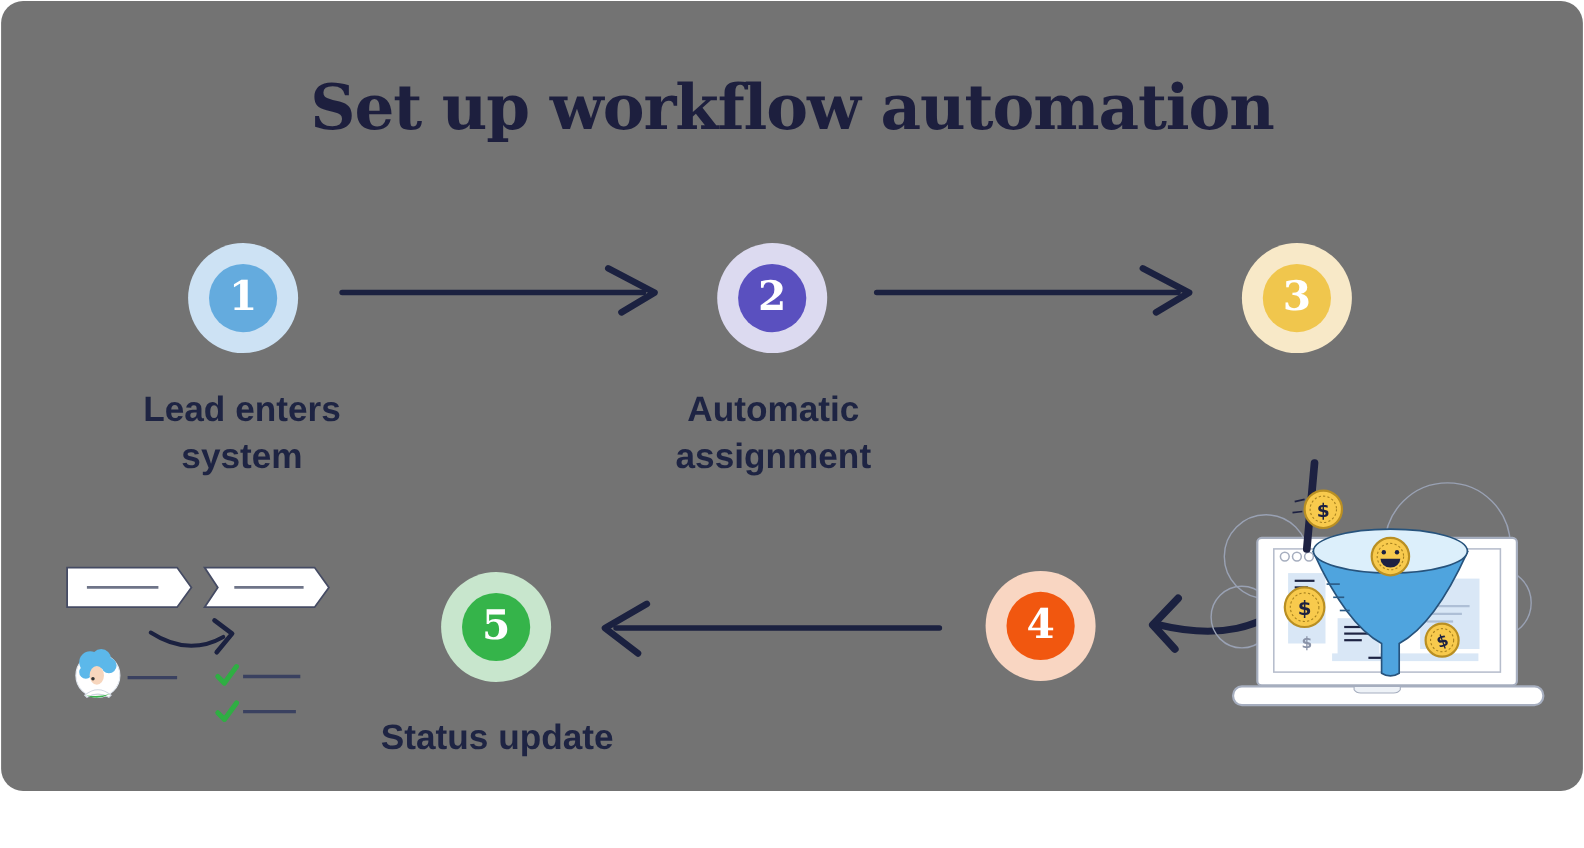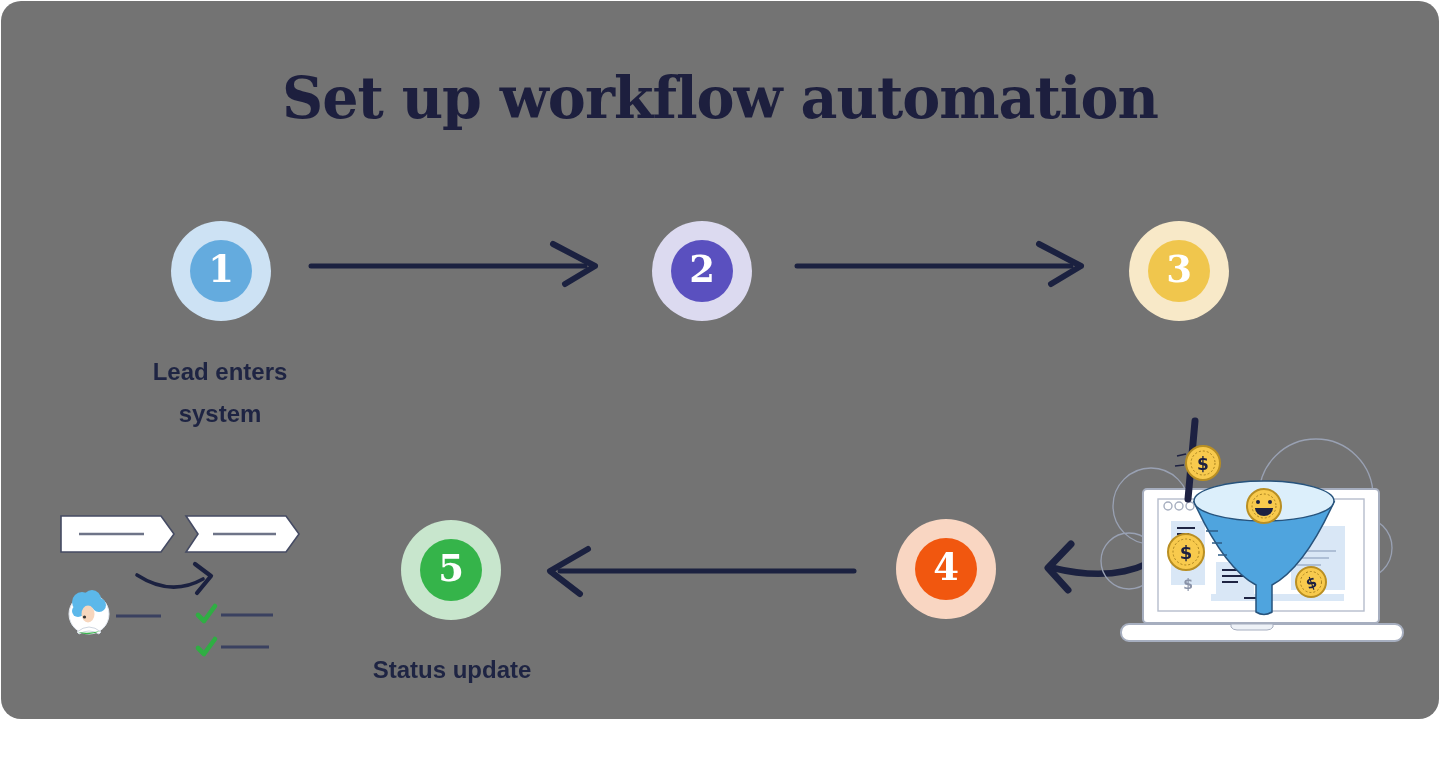--- a/index.html
+++ b/index.html
@@ -24,21 +24,21 @@
   .badge {
     width:62px; height:62px; border-radius:50%;
     display:flex; align-items:center; justify-content:center;
     color:#ffffff;
     font-family:"DejaVu Serif","Liberation Serif",serif;
     font-weight:700; font-size:37px; line-height:1;
     padding-bottom:4px; box-sizing:border-box;
   }
   .step-label {
     position:absolute; width:420px; transform:translateX(-50%);
-    text-align:center; font-weight:700; font-size:24px; line-height:42px;
+    text-align:center; font-weight:700; font-size:32px; line-height:42px;
     color:#1e2443; white-space:pre-line;
   }
   #s1 { left:170px; top:220px; }   #l1 { left:219px; top:350px; }
   #s2 { left:651px; top:220px; }   #l2 { left:702px; top:350px; }
   #s3 { left:1128px; top:220px; }  #l3 { left:1180px; top:351px; }
   #s4 { left:895px; top:518px; }   #l4 { left:946px; top:655px; }
   #s5 { left:400px; top:519px; }   #l5 { left:451px; top:648px; }
   .arrow, .illus { position:absolute; }
   #arrow-1 { left:300px; top:238px; }
   #arrow-2 { left:788px; top:238px; }
@@ -76,20 +76,22 @@
     </div>
   </div>
   <div class="step" id="s5" style="background-color: rgb(200, 230, 205);">
     <div class="badge" style="background-color: rgb(53, 180, 74);">
       <span>5</span>
     </div>
   </div>
 
   <div class="step-label" id="l1">Lead enters
 system</div>
+  <div class="step-label" id="l2">Automatic
+assignment</div>
   <div class="step-label" id="l5">Status update</div>
 
   <svg class="arrow" id="arrow-1" width="320" height="56" viewBox="0 0 320 56">
     <path d="M10 27 H284" stroke-width="5"></path>
     <path d="M252 5 L294 27 L264 45" stroke-width="6"></path>
   </svg>
   <svg class="arrow" id="arrow-2" width="310" height="56" viewBox="0 0 310 56">
     <path d="M8 27 H282" stroke-width="5"></path>
     <path d="M250 5 L292 27 L262 45" stroke-width="6"></path>
   </svg>

